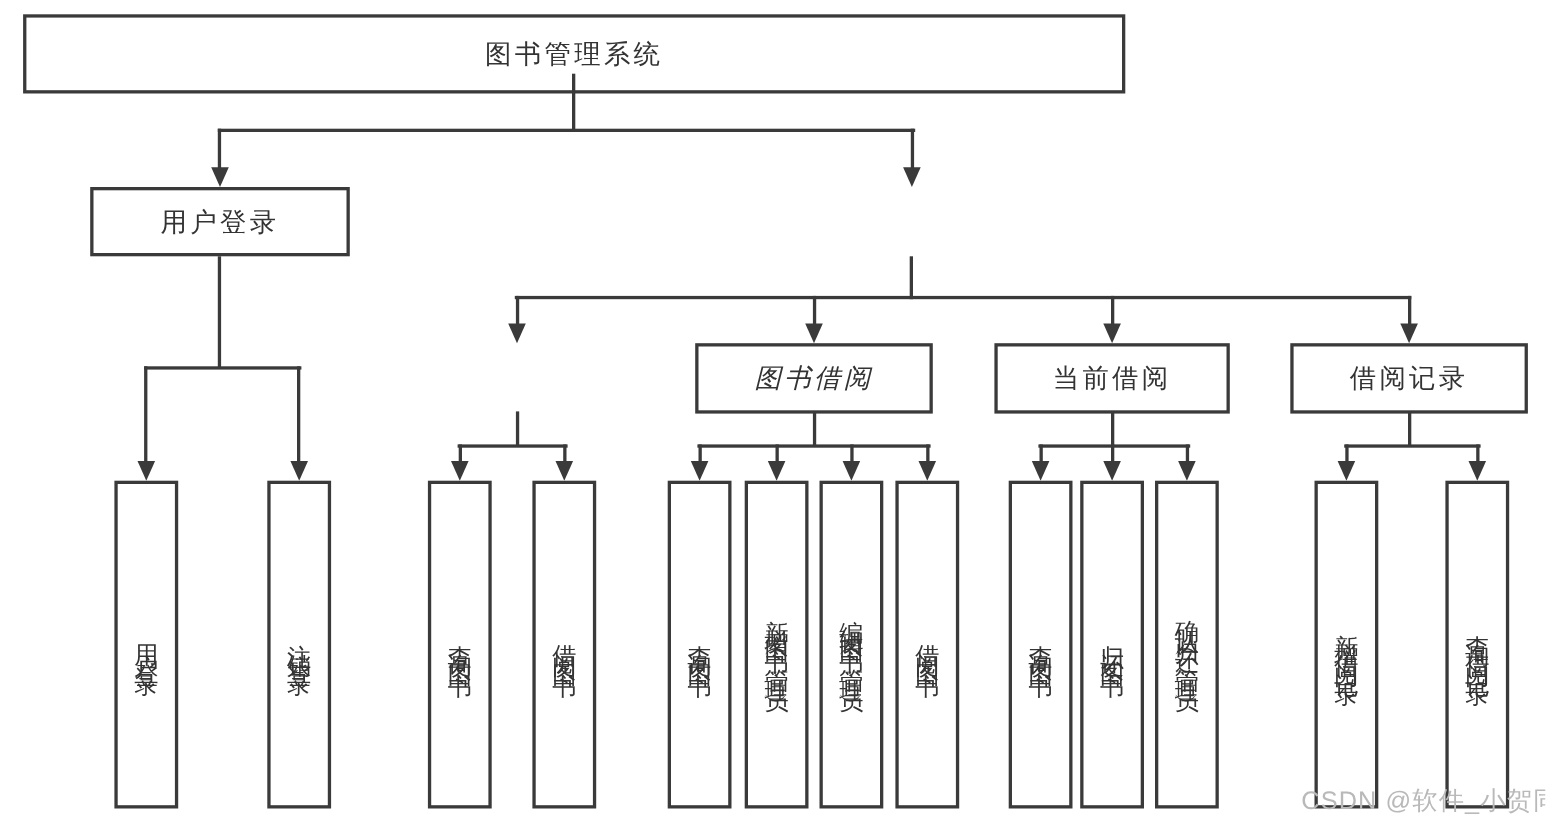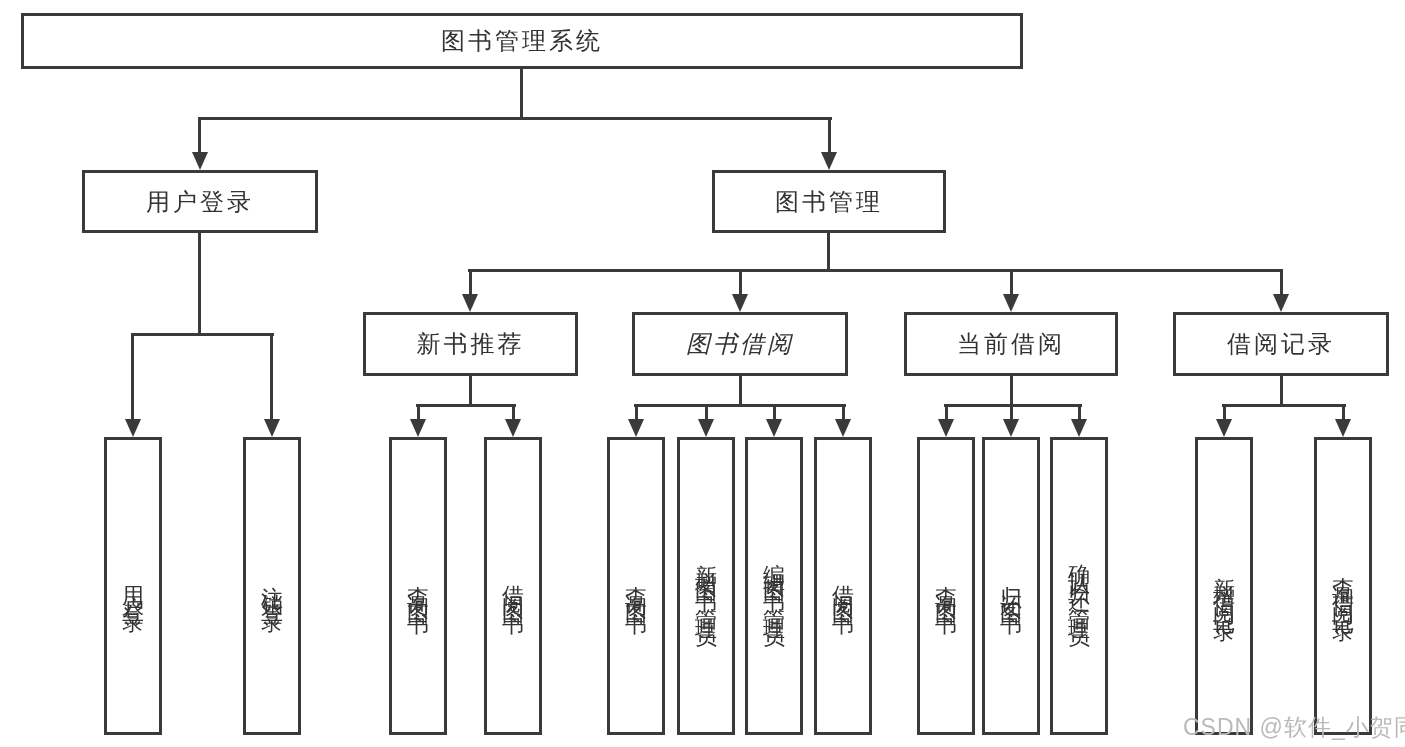--- a/index.html
+++ b/index.html
@@ -28,59 +28,53 @@
   .watermark{
     position:absolute;left:1183px;top:712px;
     color:#b9b9b9;font-size:23px;letter-spacing:1px;white-space:nowrap;
   }
 </style>
 </head>
 <body>
 
 <div id="canvas">
 
-  <div class="box hbox" style="left:21px;top:13px;width:1002px;height:56px;">
+  <div class="box hbox" style="left:21px;top:13px;width:1002px;height:72px;">
     <span>图书管理系统</span>
   </div>
 
   <div class="vline" style="left:520px;top:67px;height:53px;"></div>
   <div class="hline" style="left:198px;top:117px;width:634px;"></div>
   <div class="vline" style="left:198px;top:117px;height:38px;"></div>
   <div class="arrow" style="left:192px;top:152px;"></div>
   <div class="vline" style="left:828px;top:117px;height:38px;"></div>
   <div class="arrow" style="left:821px;top:152px;"></div>
 
   <div class="box hbox" style="left:82px;top:170px;width:236px;height:63px;">
     <span>用户登录</span>
-  </div>
-  <div class="box hbox" style="left:712px;top:170px;width:234px;height:63px;">
-    <span>图书管理</span>
   </div>
 
   <div class="vline" style="left:198px;top:233px;height:102px;"></div>
   <div class="hline" style="left:131px;top:333px;width:143px;"></div>
   <div class="vline" style="left:131px;top:333px;height:88px;"></div>
   <div class="arrow" style="left:125px;top:419px;"></div>
   <div class="vline" style="left:270px;top:333px;height:88px;"></div>
   <div class="arrow" style="left:264px;top:419px;"></div>
 
   <div class="vline" style="left:827px;top:233px;height:39px;"></div>
   <div class="hline" style="left:468px;top:269px;width:815px;"></div>
   <div class="vline" style="left:469px;top:269px;height:27px;"></div>
   <div class="arrow" style="left:462px;top:294px;"></div>
   <div class="vline" style="left:739px;top:269px;height:27px;"></div>
   <div class="arrow" style="left:732px;top:294px;"></div>
   <div class="vline" style="left:1010px;top:269px;height:27px;"></div>
   <div class="arrow" style="left:1003px;top:294px;"></div>
   <div class="vline" style="left:1280px;top:269px;height:27px;"></div>
   <div class="arrow" style="left:1273px;top:294px;"></div>
 
-  <div class="box hbox" style="left:363px;top:312px;width:215px;height:64px;">
-    <span>新书推荐</span>
-  </div>
   <div class="box hbox" style="left:632px;top:312px;width:216px;height:64px;font-style:italic;">
     <span>图书借阅</span>
   </div>
   <div class="box hbox" style="left:904px;top:312px;width:214px;height:64px;">
     <span>当前借阅</span>
   </div>
   <div class="box hbox" style="left:1173px;top:312px;width:216px;height:64px;">
     <span>借阅记录</span>
   </div>
 

